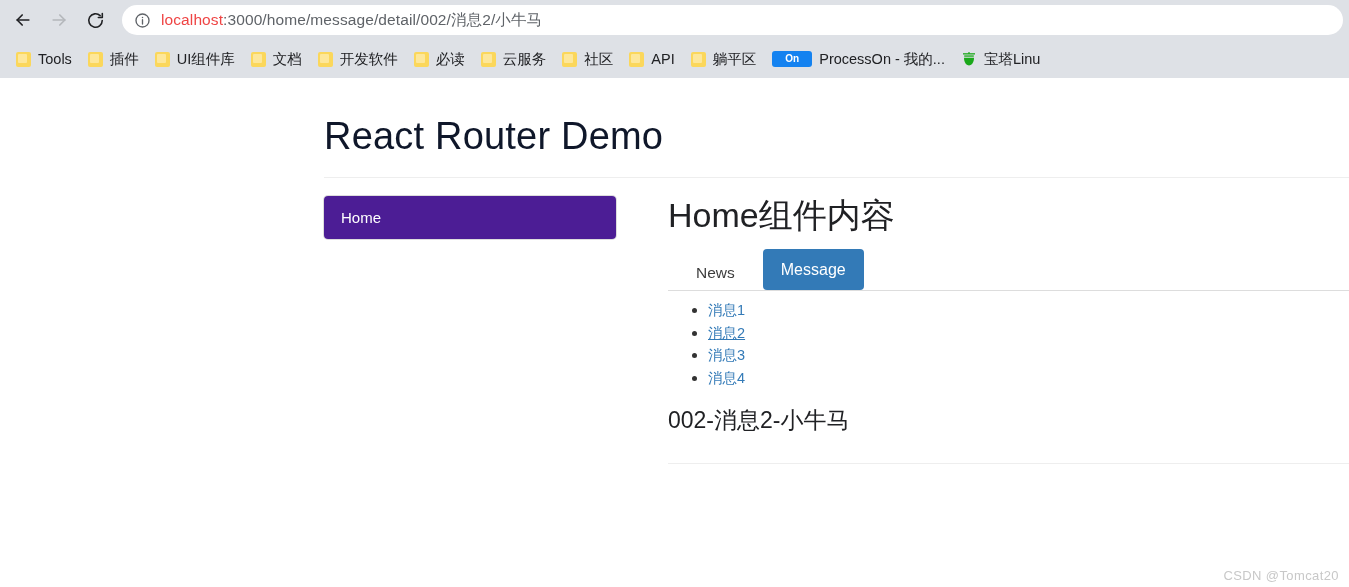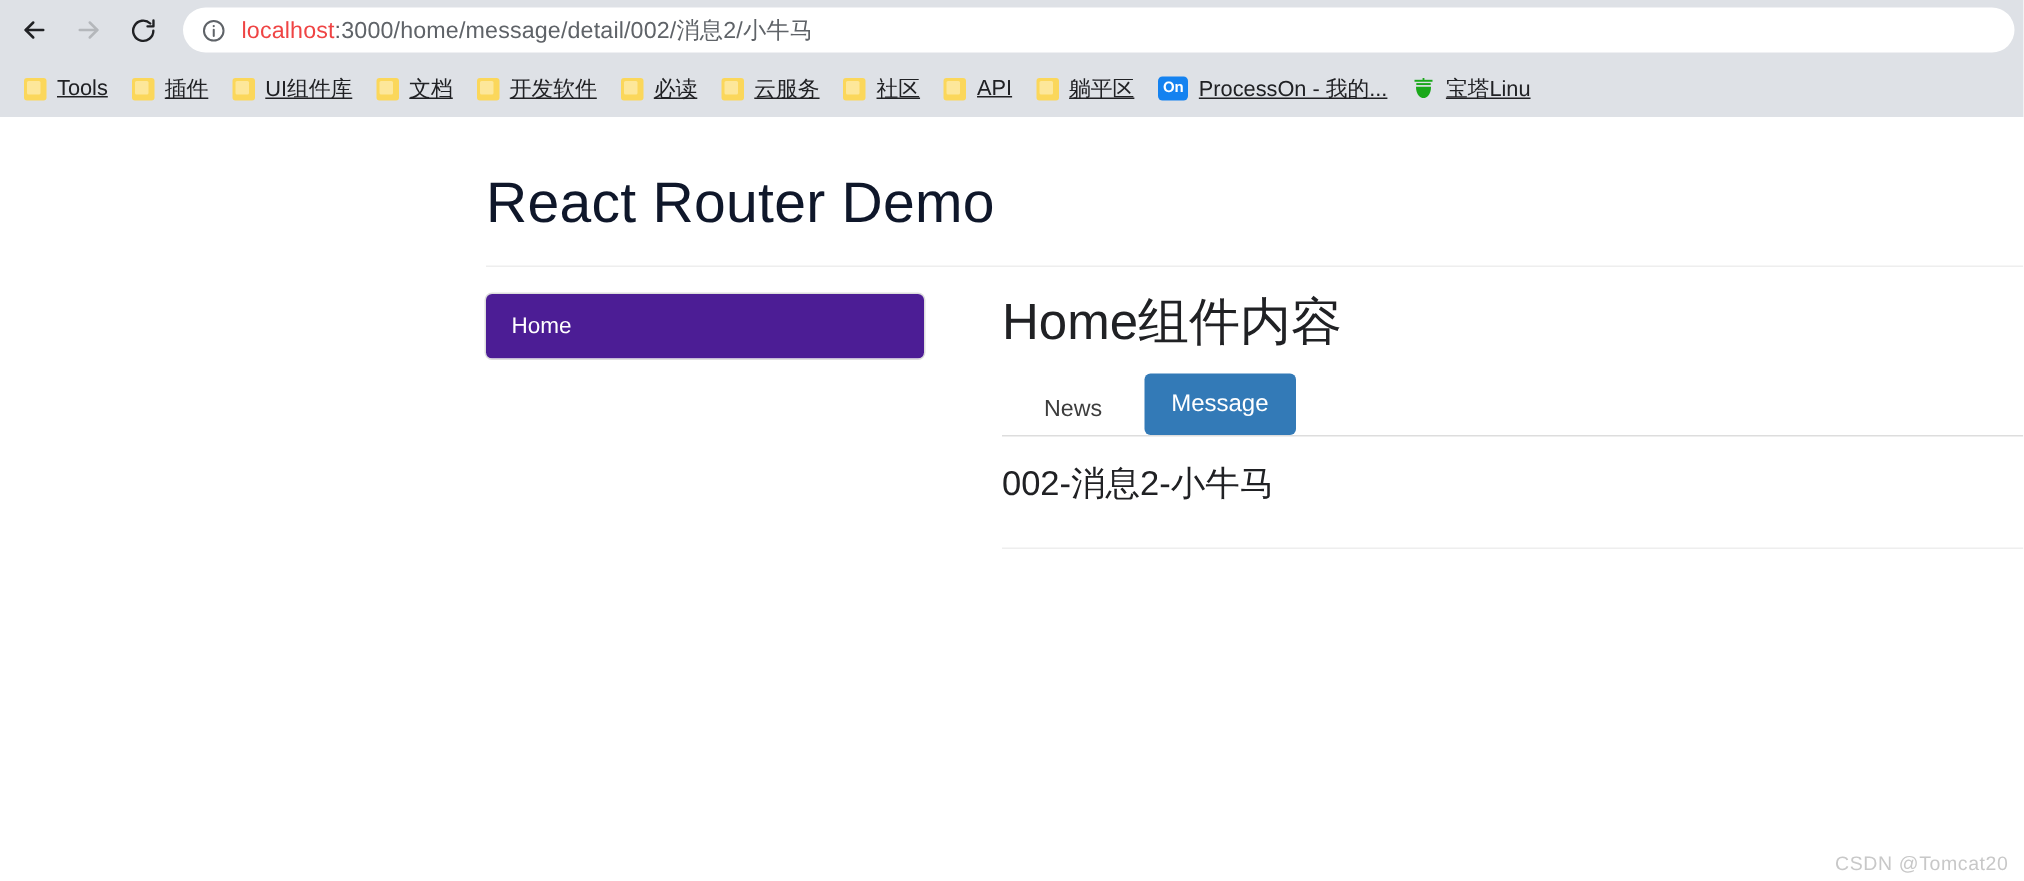--- a/index.html
+++ b/index.html
@@ -68,21 +68,20 @@
     height: 26px;
     padding: 0 8px;
     border-radius: 4px;
     flex: 0 0 auto;
   }
   .bookmark .bm-label {
     font-size: 14.5px;
     color: #202124;
     margin-left: 7px;
     white-space: nowrap;
-    text-decoration: underline;
   }
   .folder-ico {
     width: 15px; height: 15px;
     position: relative;
     flex: 0 0 auto;
   }
   .folder-ico:before {
     content: "";
     position: absolute;
     left: 0; top: 0;
@@ -92,21 +91,21 @@
   }
   .folder-ico:after {
     content: "";
     position: absolute;
     left: 2px; top: 2px;
     width: 9px; height: 9px;
     background: #fde79a;
     border-radius: 1px;
   }
   .on-ico {
-    width: 20px; height: 16px;
+    width: 40px; height: 16px;
     background: #1482f0;
     border-radius: 3px;
     color: #fff;
     font-size: 10px;
     font-weight: bold;
     display: flex; align-items: center; justify-content: center;
     flex: 0 0 auto;
     line-height: 1;
   }
   .bt-ico { width: 16px; height: 16px; flex: 0 0 auto; }
@@ -360,20 +359,34 @@
       </div>
 
       <div class="col-right">
         <h2 class="content-title">Home组件内容</h2>
 
         <div class="tabbar">
           <a class="tab-link">News</a>
           <a class="tab-link btn-primary">Message</a>
         </div>
 
+        <ul class="msg-list">
+          <li>
+            <a class="msg-link">消息1</a>
+          </li>
+          <li>
+            <a class="msg-link visited">消息2</a>
+          </li>
+          <li>
+            <a class="msg-link">消息3</a>
+          </li>
+          <li>
+            <a class="msg-link">消息4</a>
+          </li>
+        </ul>
 
         <p class="detail-line">002-消息2-小牛马</p>
         <hr class="detail-hr">
       </div>
 
     </div>
   </div>
 
   <div class="watermark">CSDN @Tomcat20</div>
 </div>

